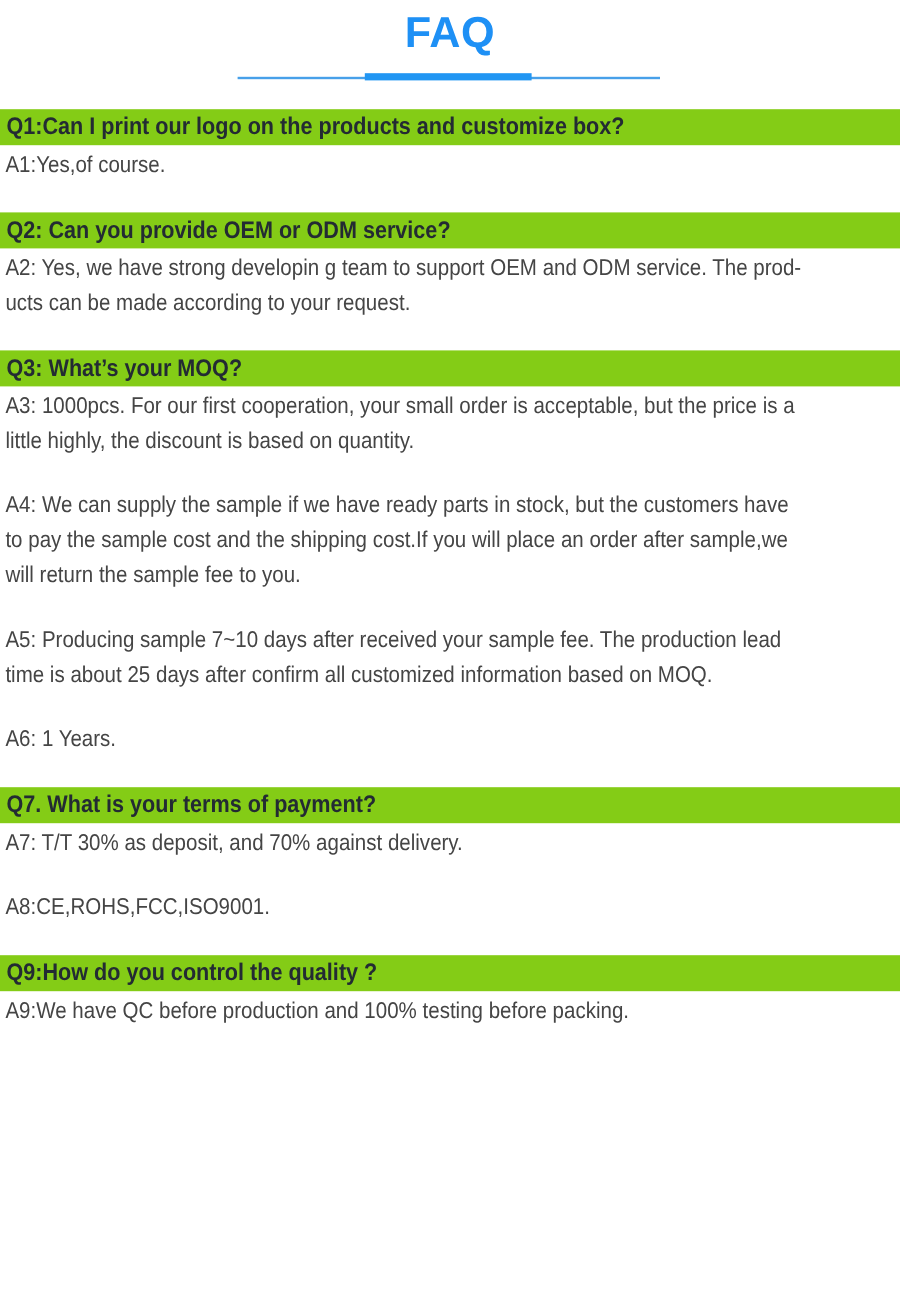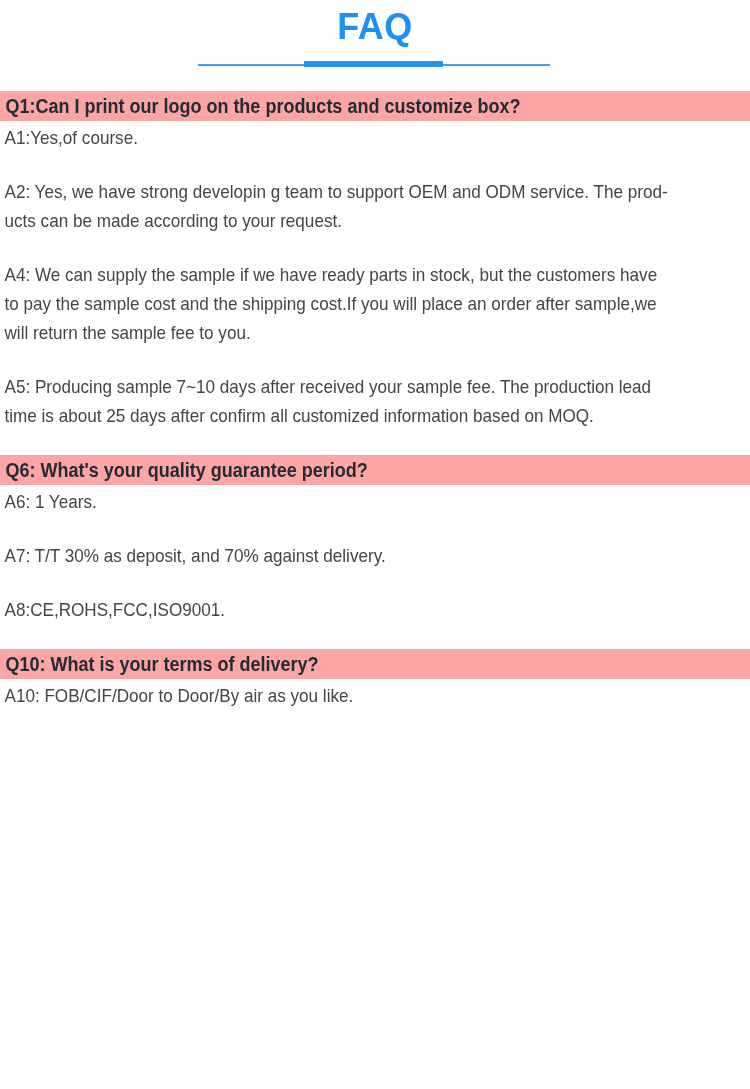--- a/index.html
+++ b/index.html
@@ -20,21 +20,21 @@
   .divider-thin {
     position: absolute; left: 198px; top: 64px;
     width: 352px; height: 2px; background: #47a0e9;
   }
   .divider-thick {
     position: absolute; left: 304px; top: 61px;
     width: 139px; height: 6px; background: #2196f3;
   }
 
   
-  .q-bar { height: 30px; background: #fca5a5; }
+  .q-bar { height: 30px; background: #84cc16; }
   .q-text {
     display: inline-block; padding-left: 6px; white-space: nowrap;
     font-size: 20px; line-height: 30px; font-weight: bold; color: #232b33;
     transform: scaleX(0.9); transform-origin: 0 50%;
   }
   .answer {
     margin: 2px 0 25px 0; padding-left: 5px;
     font-size: 19px; line-height: 29px; color: #454545;
     white-space: pre-line;
     width: 111.12%; transform: scaleX(0.9); transform-origin: 0 0;
@@ -54,53 +54,63 @@
   <main>
 
     <section class="faq-item">
       <div class="q-bar">
         <span class="q-text">Q1:Can I print our logo on the products and customize box?</span>
       </div>
       <p class="answer">A1:Yes,of course.</p>
     </section>
 
     <section class="faq-item">
+      <div class="q-bar">
+        <span class="q-text">Q2: Can you provide OEM or ODM service?</span>
+      </div>
       <p class="answer">A2: Yes, we have strong developin g team to support OEM and ODM service. The prod-
 ucts can be made according to your request.</p>
     </section>
 
+    <section class="faq-item">
+      <div class="q-bar">
+        <span class="q-text">Q3: What’s your MOQ?</span>
+      </div>
+      <p class="answer">A3: 1000pcs. For our first cooperation, your small order is acceptable, but the price is a
+little highly, the discount is based on quantity.</p>
+    </section>
 
     <section class="faq-item">
       <p class="answer">A4: We can supply the sample if we have ready parts in stock, but the customers have
 to pay the sample cost and the shipping cost.If you will place an order after sample,we
 will return the sample fee to you.</p>
     </section>
 
     <section class="faq-item">
       <p class="answer">A5: Producing sample 7~10 days after received your sample fee. The production lead
 time is about 25 days after confirm all customized information based on MOQ.</p>
     </section>
 
     <section class="faq-item">
-      <div class="q-bar">
-        <span class="q-text">Q6: What's your quality guarantee period?</span>
-      </div>
       <p class="answer">A6: 1 Years.</p>
     </section>
 
     <section class="faq-item">
+      <div class="q-bar">
+        <span class="q-text">Q7. What is your terms of payment?</span>
+      </div>
       <p class="answer">A7: T/T 30% as deposit, and 70% against delivery.</p>
     </section>
 
     <section class="faq-item">
       <p class="answer">A8:CE,ROHS,FCC,ISO9001.</p>
     </section>
 
-
     <section class="faq-item">
       <div class="q-bar">
-        <span class="q-text">Q10: What is your terms of delivery?</span>
+        <span class="q-text">Q9:How do you control the quality ?</span>
       </div>
-      <p class="answer">A10: FOB/CIF/Door to Door/By air as you like.</p>
+      <p class="answer">A9:We have QC before production and 100% testing before packing.</p>
     </section>
+
 
   </main>
 </div>
 
 </body></html>

